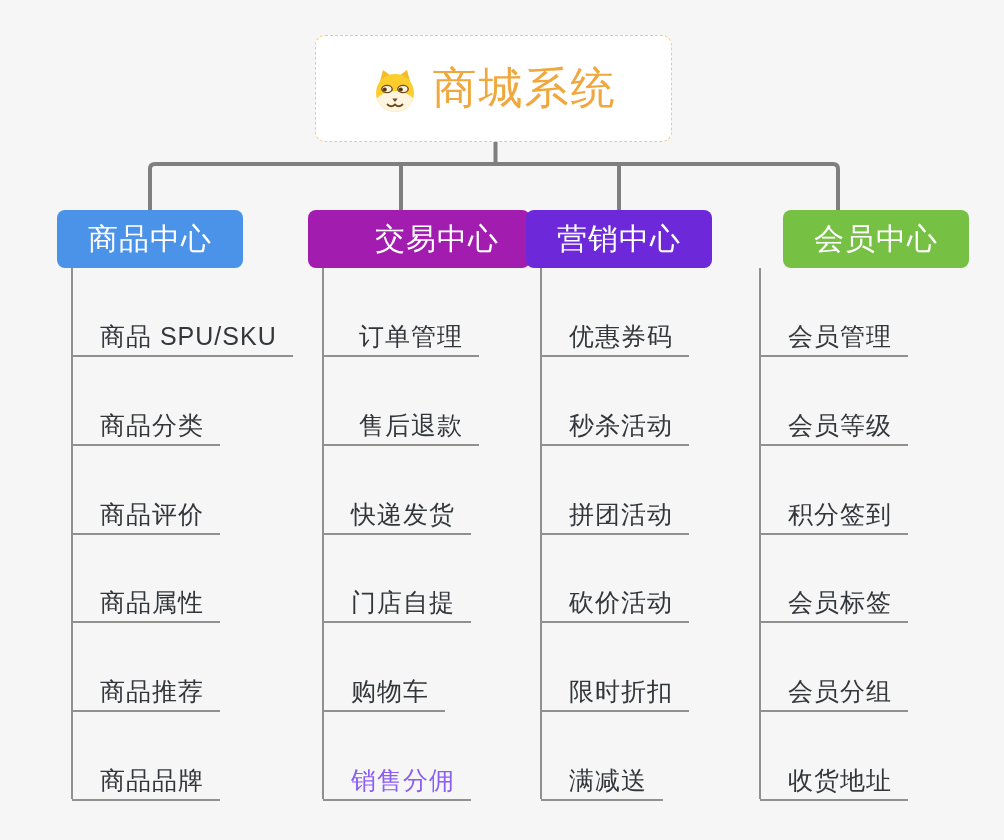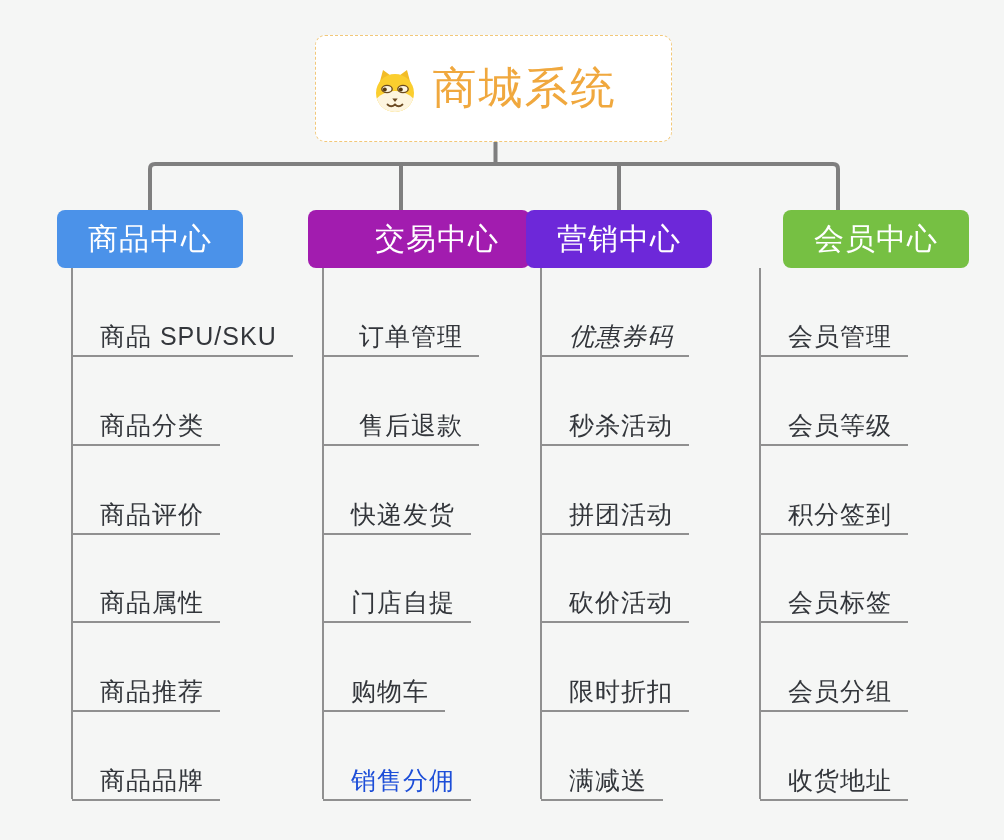--- a/index.html
+++ b/index.html
@@ -84,29 +84,29 @@
   <div class="branch">
     <div class="branch-node" style="left: 308px; width: 186px; background: #a21caf; padding-left: 36px;">
       <span class="branch-label">交易中心</span>
     </div>
     <div class="vline" style="left: 322px; top: 268px; height: 531px; background: rgb(144, 144, 144);"></div>
   <div class="child" style="left: 323px; top: 313px; border-bottom: 2px solid rgb(144, 144, 144); color: rgb(51, 54, 59); padding-left: 36px;">订单管理</div>
         <div class="child" style="left: 323px; top: 401.8px; border-bottom: 2px solid rgb(144, 144, 144); color: rgb(51, 54, 59); padding-left: 36px;">售后退款</div>
         <div class="child" style="left: 323px; top: 490.6px; border-bottom: 2px solid rgb(144, 144, 144); color: rgb(51, 54, 59);">快递发货</div>
         <div class="child" style="left: 323px; top: 579.4px; border-bottom: 2px solid rgb(144, 144, 144); color: rgb(51, 54, 59);">门店自提</div>
         <div class="child" style="left: 323px; top: 668.2px; border-bottom: 2px solid rgb(144, 144, 144); color: rgb(51, 54, 59);">购物车</div>
-        <div class="child" style="left: 323px; top: 757px; border-bottom: 2px solid rgb(144, 144, 144); color: #1d4ed8;">销售分佣</div>
+        <div class="child" style="left: 323px; top: 757px; border-bottom: 2px solid rgb(144, 144, 144); color: #8b5cf6;">销售分佣</div>
       </div>
 
   <div class="branch">
     <div class="branch-node" style="left: 526px; width: 186px; background: #6d28d9;">
       <span class="branch-label">营销中心</span>
     </div>
     <div class="vline" style="left: 540px; top: 268px; height: 531px; background: rgb(144, 144, 144);"></div>
-  <div class="child" style="left: 541px; top: 313px; border-bottom: 2px solid rgb(144, 144, 144); color: rgb(51, 54, 59); font-style: italic;">优惠券码</div>
+  <div class="child" style="left: 541px; top: 313px; border-bottom: 2px solid rgb(144, 144, 144); color: rgb(51, 54, 59);">优惠券码</div>
         <div class="child" style="left: 541px; top: 401.8px; border-bottom: 2px solid rgb(144, 144, 144); color: rgb(51, 54, 59);">秒杀活动</div>
         <div class="child" style="left: 541px; top: 490.6px; border-bottom: 2px solid rgb(144, 144, 144); color: rgb(51, 54, 59);">拼团活动</div>
         <div class="child" style="left: 541px; top: 579.4px; border-bottom: 2px solid rgb(144, 144, 144); color: rgb(51, 54, 59);">砍价活动</div>
         <div class="child" style="left: 541px; top: 668.2px; border-bottom: 2px solid rgb(144, 144, 144); color: rgb(51, 54, 59);">限时折扣</div>
         <div class="child" style="left: 541px; top: 757px; border-bottom: 2px solid rgb(144, 144, 144); color: rgb(51, 54, 59);">满减送</div>
       </div>
 
   <div class="branch">
     <div class="branch-node" style="left: 745px; width: 186px; background: rgb(118, 192, 67); margin-left: 38px;">
       <span class="branch-label">会员中心</span>

